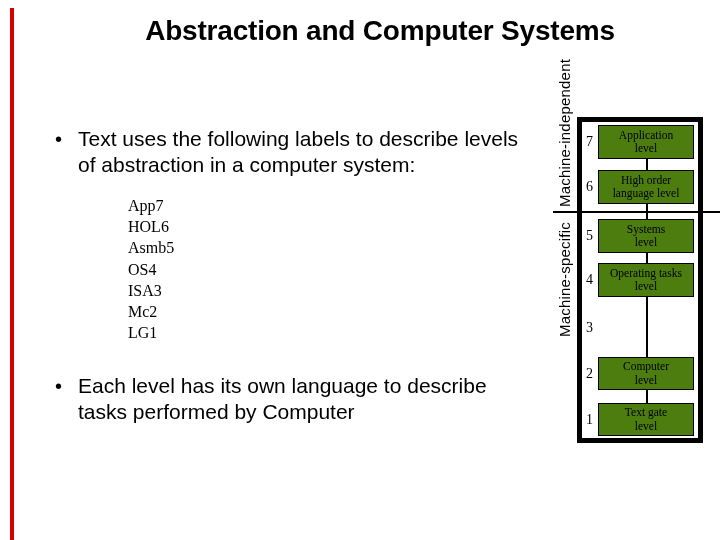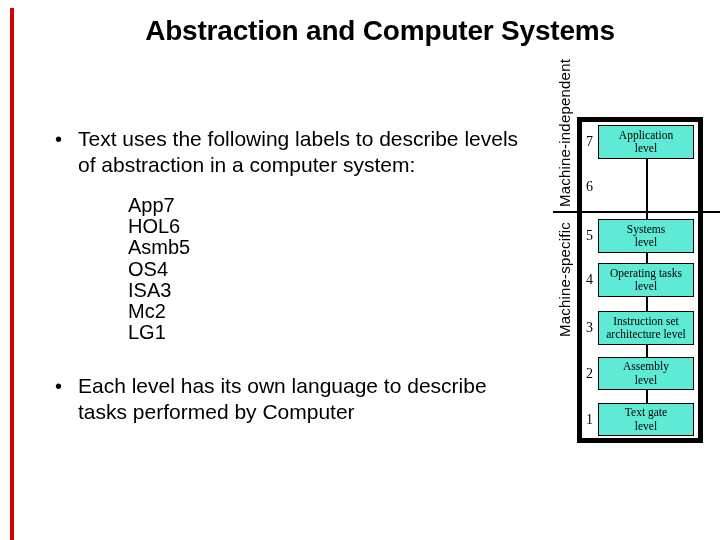--- a/index.html
+++ b/index.html
@@ -9,42 +9,42 @@
   }
   .red-rule{position:absolute;left:10px;top:8px;width:4px;height:532px;background:#d40000;}
   .title{
     position:absolute;top:15px;left:0;width:720px;box-sizing:border-box;padding-left:40px;
     text-align:center;font-weight:bold;font-size:28px;line-height:32px;letter-spacing:-0.2px;
   }
   .bullet{position:absolute;display:flex;font-size:21px;line-height:26px;}
   .bullet .dot{flex:none;width:23px;font-size:20px;}
   #bullet1{left:55px;top:126px;width:470px;}
   #bullet2{left:55px;top:373px;width:485px;}
-  .abbrev{position:absolute;left:128px;top:195px;font-size:20px;line-height:21.2px;}
+  .abbrev{position:absolute;left:128px;top:195px;font-size:16px;line-height:21.2px;font-family:Liberation Serif, serif;}
   
   .sep-line{position:absolute;left:553px;top:211px;width:167px;height:2px;background:#000;}
   .vlabel{
     position:absolute;writing-mode:vertical-rl;transform:rotate(180deg);
     display:flex;align-items:center;justify-content:center;
     font-size:15px;letter-spacing:0.2px;white-space:nowrap;
   }
   #mi-label{left:551px;top:56px;width:26px;height:154px;}
   #ms-label{left:551px;top:220px;width:26px;height:120px;}
   .level-rect{
     position:absolute;left:577px;top:117px;width:126px;height:326px;
     border:5px solid #000;box-sizing:border-box;background:transparent;
   }
   .connector{position:absolute;left:64px;top:20px;width:2px;height:280px;background:#000;z-index:0;}
   .lvl-num{
     position:absolute;left:0;width:15px;z-index:1;
     display:flex;align-items:center;justify-content:center;
     font-family:"Liberation Serif",serif;font-size:14px;
   }
   .lvl-box{
-    position:absolute;left:16px;width:96px;z-index:1;background:#5eead4;
+    position:absolute;left:16px;width:96px;z-index:1;background:#4d7c0f;
     border:1px solid #000;box-sizing:border-box;
     display:flex;flex-direction:column;align-items:center;justify-content:center;
     font-family:"Liberation Serif",serif;font-size:11.5px;line-height:13.5px;text-align:center;
   }
   .p0{top:3px;height:34px}
   .p1{top:48px;height:34px}
   .p2{top:97px;height:34px}
   .p3{top:141px;height:34px}
   .p4{top:189px;height:34px}
   .p5{top:235px;height:33px}
@@ -85,42 +85,42 @@
 <div class="level-rect">
   <div class="connector"></div>
 
   <div class="lvl-num p0">7</div>
   <div class="lvl-box p0">
     <div>Application</div>
     <div>level</div>
   </div>
 
   <div class="lvl-num p1">6</div>
+  <div class="lvl-box p1">
+    <div>High order</div>
+    <div>language level</div>
+  </div>
 
   <div class="lvl-num p2">5</div>
   <div class="lvl-box p2">
     <div>Systems</div>
     <div>level</div>
   </div>
 
   <div class="lvl-num p3">4</div>
   <div class="lvl-box p3">
     <div>Operating tasks</div>
     <div>level</div>
   </div>
 
   <div class="lvl-num p4">3</div>
-  <div class="lvl-box p4">
-    <div>Instruction set</div>
-    <div>architecture level</div>
-  </div>
 
   <div class="lvl-num p5">2</div>
   <div class="lvl-box p5">
-    <div>Assembly</div>
+    <div>Computer</div>
     <div>level</div>
   </div>
 
   <div class="lvl-num p6">1</div>
   <div class="lvl-box p6">
     <div>Text gate</div>
     <div>level</div>
   </div>
 </div>
 

